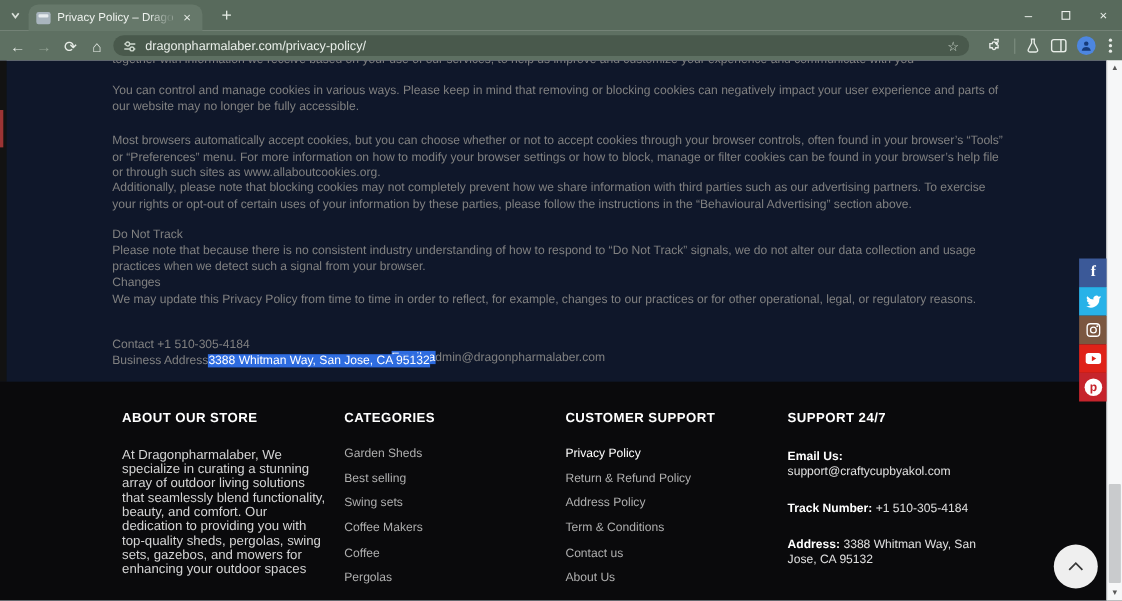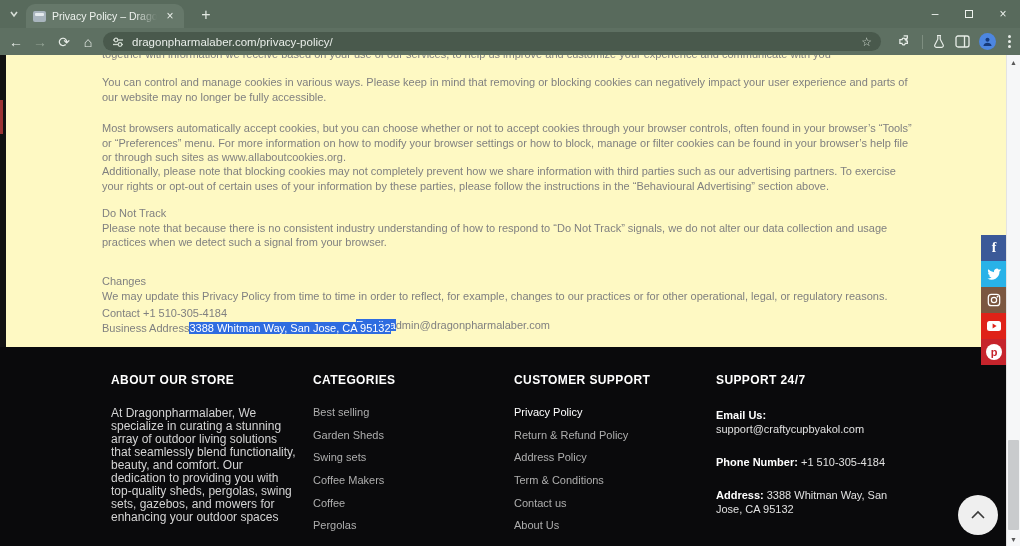--- a/index.html
+++ b/index.html
@@ -30,21 +30,21 @@
               display:flex; align-items:center; padding:0 9px; gap:8px; }
   .url-text { color:#e9eee9; font-size:11.5px; white-space:nowrap; }
   .pill-star { margin-left:auto; color:#cfd9cf; font-size:12px; }
   .tb-right { position:absolute; right:6px; top:0; height:27px; display:flex; align-items:center; gap:9px; }
   .tb-sep { width:1px; height:14px; background:#7e8e80; }
   .avatar { width:17px; height:17px; border-radius:50%; background:#4d86e0; display:flex; align-items:center; justify-content:center; }
   .kebab { display:flex; flex-direction:column; gap:2px; padding:0 3px; }
   .kebab i { width:3px; height:3px; border-radius:50%; background:#e8ede8; display:block; }
 
   
-  .page { position:absolute; top:55px; left:0; width:1006px; height:491px; background:#fef9c3; overflow:hidden; }
+  .page { position:absolute; top:55px; left:0; width:1006px; height:491px; background:#0f172a; overflow:hidden; }
   .left-strip { position:absolute; left:0; top:0; width:6px; height:292px; background:#121212; }
   .red-sliver { position:absolute; left:0; top:45px; width:3px; height:34px; background:#9c3434; }
 
   .content { position:absolute; left:102px; top:0; width:810px; color:#808080; font-size:11px; line-height:14.5px; }
   .pblock { position:absolute; left:0; width:810px; }
   .sel { background:#2e6ce0; color:#fff; }
   .contact-email { position:absolute; left:225px; top:12px; white-space:nowrap;margin-left:29px; }
 
   
   .social { position:absolute; left:981px; top:180px; width:26px; z-index:5; }
@@ -156,21 +156,21 @@
 
     <div class="content">
       <div class="pblock" style="top:-8px;">together with information we receive based on your use of our services, to help us improve and customize your experience and communicate with you</div>
       <div class="pblock" style="top:20px;">You can control and manage cookies in various ways. Please keep in mind that removing or blocking cookies can negatively impact your user experience and parts of our website may no longer be fully accessible.</div>
       <div class="pblock" style="top:66px;">Most browsers automatically accept cookies, but you can choose whether or not to accept cookies through your browser controls, often found in your browser’s “Tools” or “Preferences” menu. For more information on how to modify your browser settings or how to block, manage or filter cookies can be found in your browser’s help file or through such sites as www.allaboutcookies.org.</div>
       <div class="pblock" style="top:109px;">Additionally, please note that blocking cookies may not completely prevent how we share information with third parties such as our advertising partners. To exercise your rights or opt-out of certain uses of your information by these parties, please follow the instructions in the “Behavioural Advertising” section above.</div>
       <div class="pblock" style="top:151px;">
         <div>Do Not Track</div>
         <div>Please note that because there is no consistent industry understanding of how to respond to “Do Not Track” signals, we do not alter our data collection and usage practices when we detect such a signal from your browser.</div>
       </div>
-      <div class="pblock" style="top:219px;">
+      <div class="pblock" style="top:195px;">
         <div>Changes</div>
         <div>We may update this Privacy Policy from time to time in order to reflect, for example, changes to our practices or for other operational, legal, or regulatory reasons.</div>
       </div>
       <div class="pblock" style="top:251px; white-space:nowrap;">
         <span>Contact +1 510-305-4184</span>
         <span class="contact-email"><span class="sel">Email: a</span><span>dmin@dragonpharmalaber.com</span></span>
       </div>
       <div class="pblock" style="top:266px; white-space:nowrap;">
         <span>Business Address</span><span class="sel">3388 Whitman Way, San Jose, CA 95132</span>
       </div>
@@ -205,22 +205,22 @@
 
     <div class="footer">
       <div class="fcol fabout">
         <h3>ABOUT OUR STORE</h3>
         <p>At Dragonpharmalaber, We specialize in curating a stunning array of outdoor living solutions that seamlessly blend functionality, beauty, and comfort. Our dedication to providing you with top-quality sheds, pergolas, swing sets, gazebos, and mowers for enhancing your outdoor spaces</p>
       </div>
 
       <div class="fcol fcats">
         <h3>CATEGORIES</h3>
         <ul class="flinks">
+          <li>Garden Sheds</li>
           <li>Best selling</li>
-          <li>Garden Sheds</li>
           <li>Swing sets</li>
           <li>Coffee Makers</li>
           <li>Coffee</li>
           <li>Pergolas</li>
         </ul>
       </div>
 
       <div class="fcol fsupp">
         <h3>CUSTOMER SUPPORT</h3>
         <ul class="flinks">
@@ -229,21 +229,21 @@
           <li>Address Policy</li>
           <li>Term &amp; Conditions</li>
           <li>Contact us</li>
           <li>About Us</li>
         </ul>
       </div>
 
       <div class="fcol f247">
         <h3>SUPPORT 24/7</h3>
         <div class="item"><b>Email Us:</b><span> support@craftycupbyakol.com</span></div>
-        <div class="item"><b>Phone Number:</b><span> +1 510-305-4184</span></div>
+        <div class="item"><b>Track Number:</b><span> +1 510-305-4184</span></div>
         <div class="item"><b>Address:</b><span> 3388 Whitman Way, San Jose, CA 95132</span></div>
       </div>
     </div>
 
     <div class="scrolltop">
       <svg width="16" height="10" viewBox="0 0 16 10">
         <polyline points="2,8 8,2 14,8" fill="none" stroke="#3a3a3a" stroke-width="1.6"></polyline>
       </svg>
     </div>
   </div>

